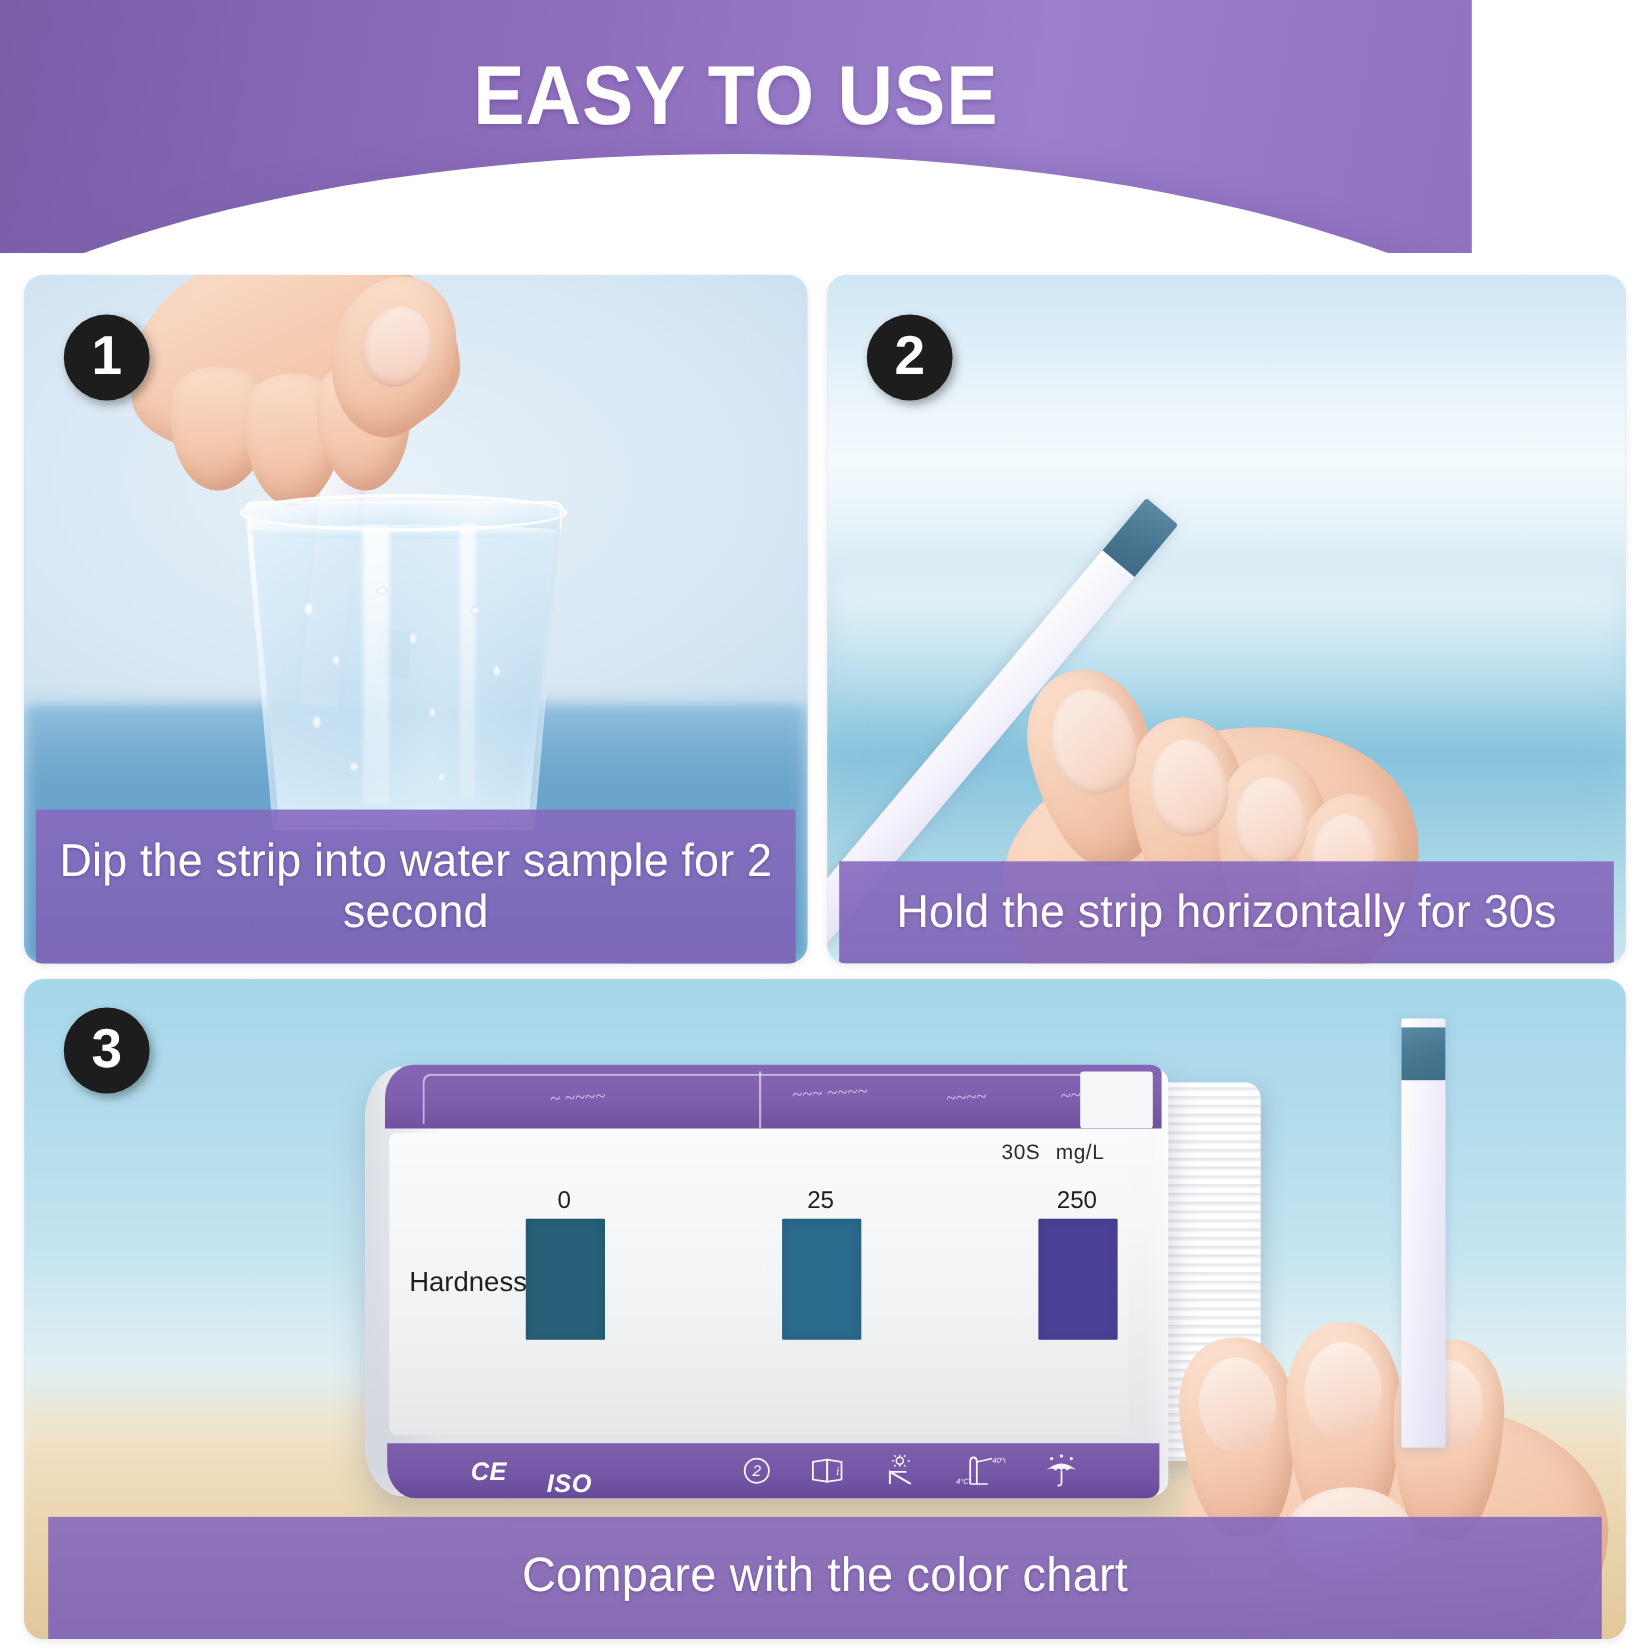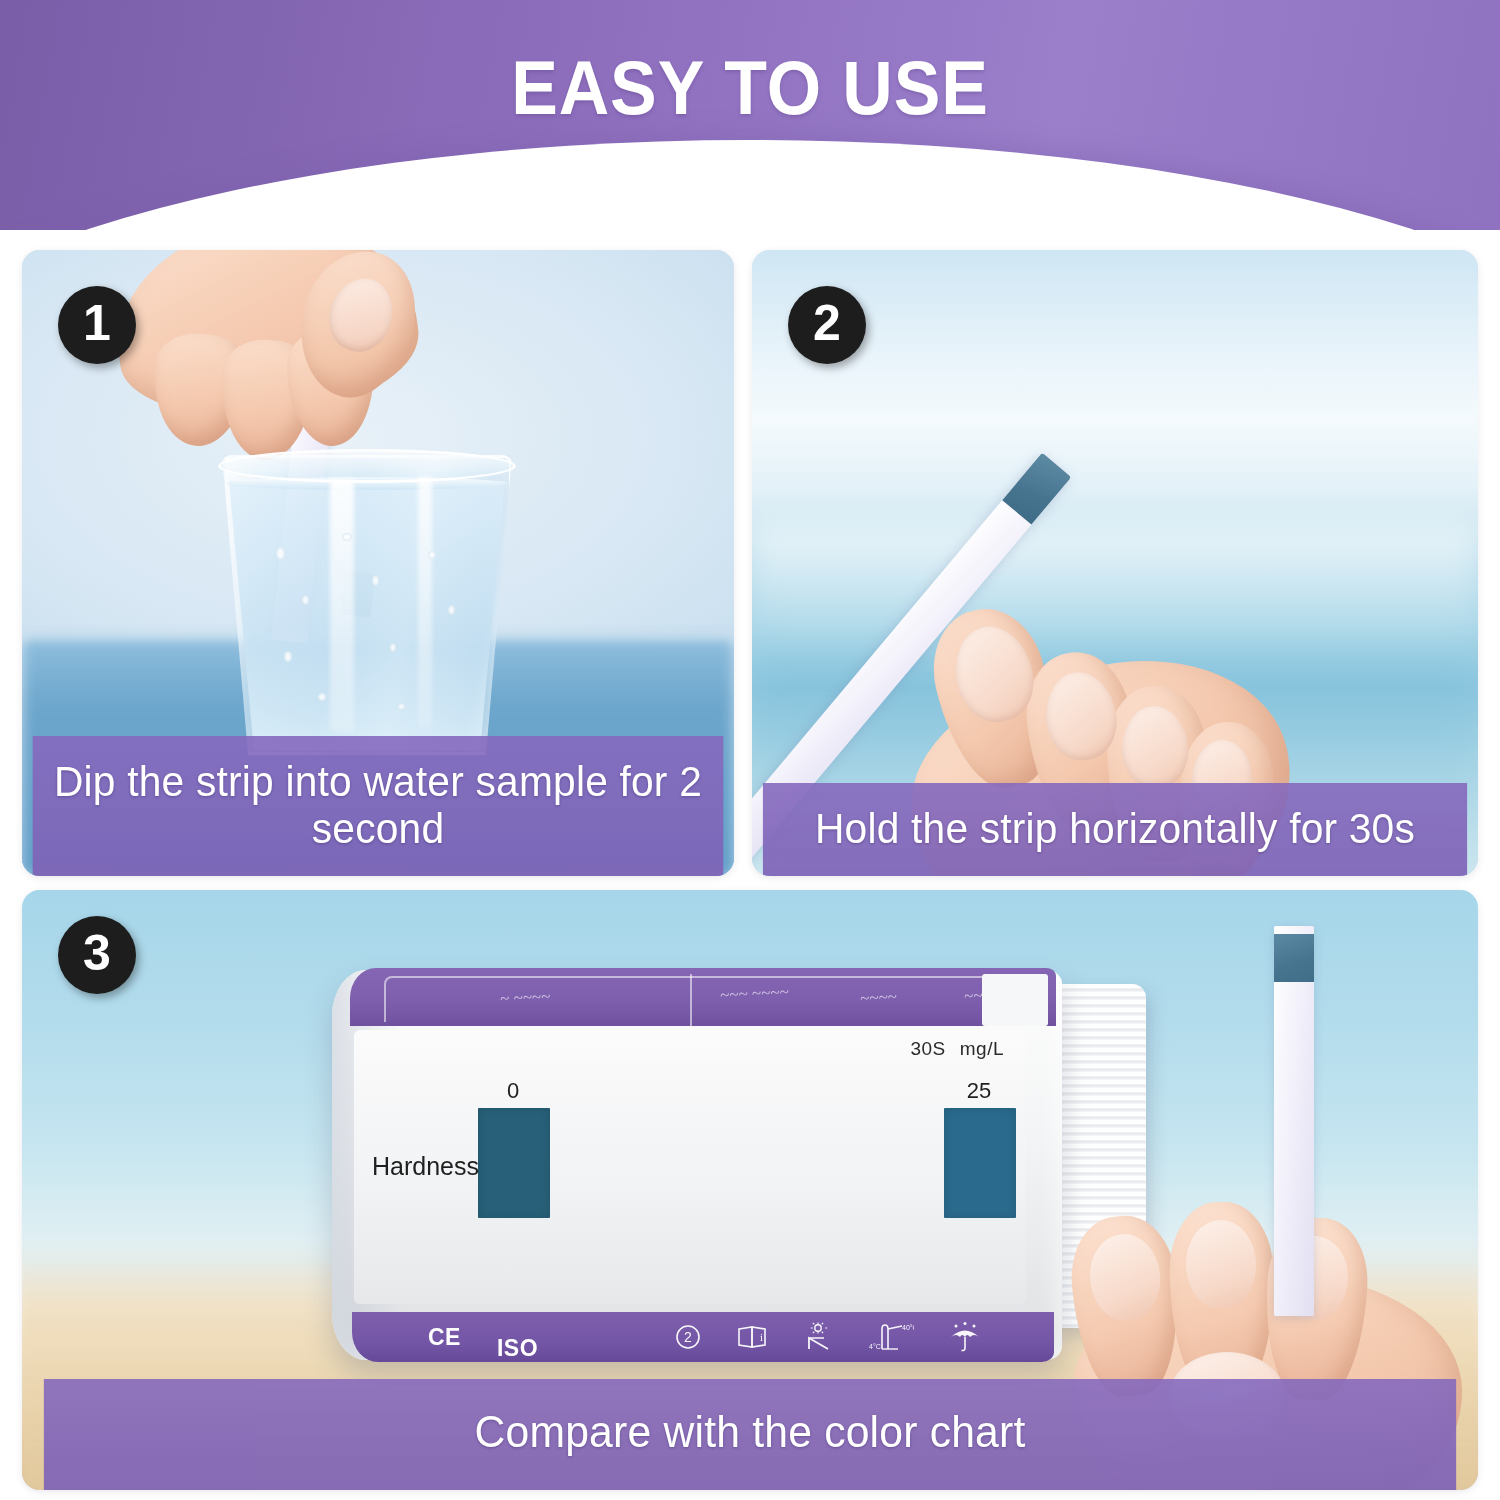--- a/index.html
+++ b/index.html
@@ -6,21 +6,21 @@
   html,body { width:1500px; height:1500px; }
   body {
     font-family:"Liberation Sans", sans-serif;
     background:#ffffff;
     overflow:hidden;
     position:relative;
   }
 
   
   .header {
-    position:absolute; left:0; top:0; width:1500px; height:230px;
+    position:absolute; left:0; top:0; width:1338px; height:230px;
     background:linear-gradient(100deg,#7a5ea8 0%,#8e6fbe 40%,#9b7fcb 70%,#8f72c0 100%);
     overflow:hidden;
     padding-left:12px;
   }
   .header-title {
     position:absolute; left:0; top:44px; width:100%;
     text-align:center;
     color:#ffffff;
     font-size:76px;
     font-weight:bold;
@@ -297,21 +297,21 @@
   .band-glyph {
     position:absolute; color:rgba(255,255,255,.62); font-size:17px;
     font-family:"Liberation Serif",serif; font-style:italic;
     transform:rotate(-3deg); white-space:nowrap;
   }
 
   .band-bottom {
     position:absolute; left:20px; bottom:-2px; width:702px; height:50px;
     background:linear-gradient(180deg,#7e5fae 0%,#7456a6 60%,#67499a 100%);
     border-radius:0 0 12px 26px / 0 0 10px 30px;
-    display:flex; align-items:center;
+    display:flex; align-items:center;font-style:italic;
   }
   .cert { color:#ffffff; font-weight:bold; font-size:23px; letter-spacing:.5px; }
   .ce { margin-left:76px; font-family:"Liberation Sans",sans-serif; }
   .iso { margin-left:36px;margin-top:22px; }
   .sym-row { display:flex; align-items:center; gap:34px; margin-left:136px; }
   .sym { color:#fff; opacity:.95; display:flex; align-items:center; }
 
   
   .label-face {
     position:absolute; left:22px; top:60px; width:672px; height:274px;
@@ -515,20 +515,24 @@
             <div class="hardness-label">Hardness</div>
 
             <div class="swatch-row">
               <div class="sw-cell">
                 <div class="sw-val">0</div>
                 <div class="sw-box" style="background:#276078;"></div>
               </div>
               <div class="sw-cell">
                 <div class="sw-val">25</div>
                 <div class="sw-box" style="background:#2a6a8c;"></div>
+              </div>
+              <div class="sw-cell">
+                <div class="sw-val">250</div>
+                <div class="sw-box" style="background:#4a4196;"></div>
               </div>
             </div>
 
           </div>
 
           <div class="band-bottom">
             <span class="cert ce">CE</span>
             <span class="cert iso">ISO</span>
             <span class="sym-row">
               <span class="sym">

